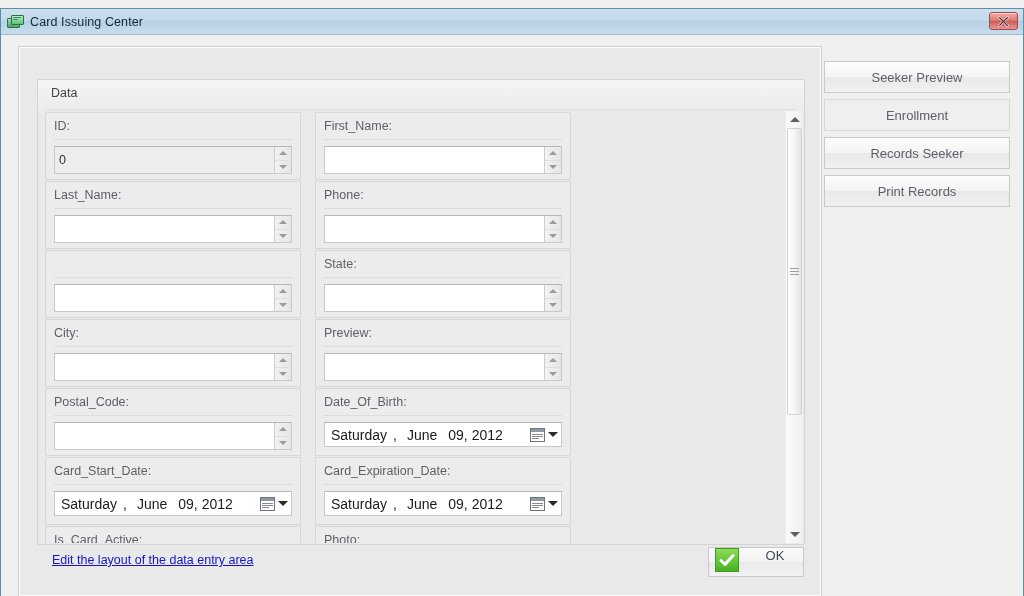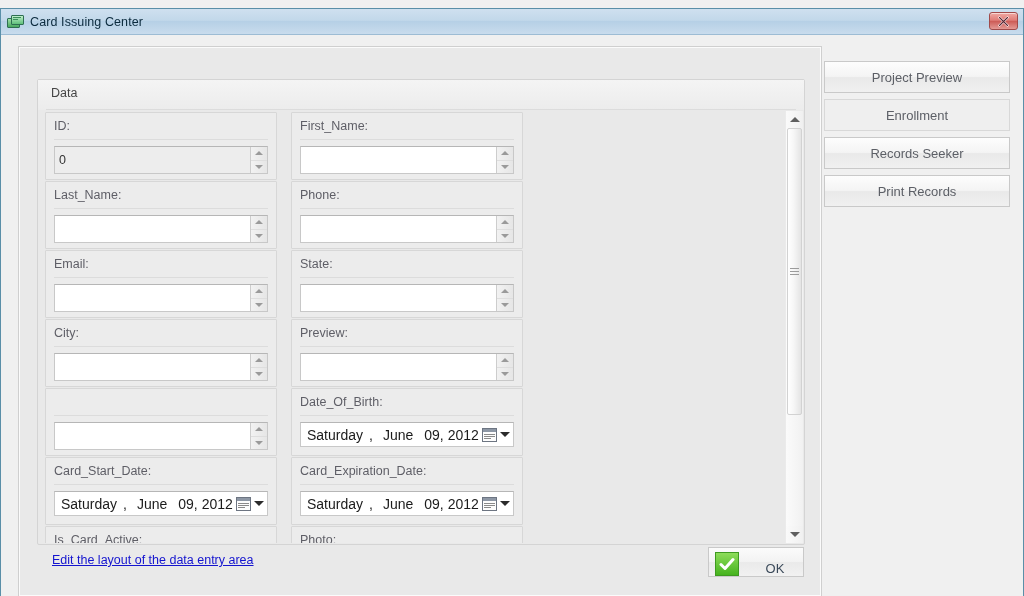--- a/index.html
+++ b/index.html
@@ -166,21 +166,21 @@
   }
   .field-row {
     display: flex;
     gap: 14px;
     margin-bottom: 1px;
   }
 
   
   .field {
     box-sizing: border-box;
-    width: 232px;
+    width: 256px;
     height: 68px;
     border: 1px solid #d7d7d7;
     background: #ececec;
     padding: 6px 8px 0 8px;
     position: relative;
     border-radius: 1px;
   }
   .field-label {
     font-size: 12.5px;
     color: #5e5e66;
@@ -370,21 +370,21 @@
   .ok-button {
     position: absolute;
     right: 17px;
     bottom: 19px;
     width: 96px;
     height: 30px;
     box-sizing: border-box;
     border: 1px solid #c9c9c9;
     background: linear-gradient(to bottom, #fbfbfb 0%, #f3f3f3 48%, #eaeaea 52%, #f1f1f1 100%);
     display: flex;
-    align-items: flex-end;
+    align-items: flex-start;
     cursor: default;
     gap: 18px;
   }
   .ok-check {
     width: 22px; height: 22px;
     margin-left: 6px;
     flex: 0 0 22px;
     background: linear-gradient(to bottom, #8ddc5a, #46b31e);
     border: 1px solid #3e9a20;
     display: flex;
@@ -519,21 +519,20 @@
                       </div>
                       <div class="spin-btn down">
                         <span class="tri down"></span>
                       </div>
                     </div>
                   </div>
                 </div>
               </div>
               <div class="field-row">
                 <div class="field">
-                  <div class="field-label">Email:</div>
                   <div class="field-rule"></div>
                   <div class="field-control">
                     <div class="field-input"></div>
                     <div class="spinner">
                       <div class="spin-btn up">
                         <span class="tri up"></span>
                       </div>
                       <div class="spin-btn down">
                         <span class="tri down"></span>
                       </div>
@@ -583,20 +582,21 @@
                       </div>
                       <div class="spin-btn down">
                         <span class="tri down"></span>
                       </div>
                     </div>
                   </div>
                 </div>
               </div>
               <div class="field-row">
                 <div class="field">
+                  <div class="field-label">Postal_Code:</div>
                   <div class="field-rule"></div>
                   <div class="field-control">
                     <div class="field-input"></div>
                     <div class="spinner">
                       <div class="spin-btn up">
                         <span class="tri up"></span>
                       </div>
                       <div class="spin-btn down">
                         <span class="tri down"></span>
                       </div>
@@ -703,21 +703,21 @@
           <svg width="16" height="14" viewBox="0 0 16 14">
             <path d="M2 7.5 L6 11.5 L14 2.5" stroke="#ffffff" stroke-width="3" fill="none" stroke-linecap="round" stroke-linejoin="round"></path>
           </svg>
         </div>
         <div class="ok-label">OK</div>
       </div>
     </div>
 
     <div class="side-buttons" id="side-buttons">
         <div class="side-btn">
-          <span>Project Preview</span>
+          <span>Seeker Preview</span>
         </div>
         <div class="side-btn active">
           <span>Enrollment</span>
         </div>
         <div class="side-btn">
           <span>Records Seeker</span>
         </div>
         <div class="side-btn">
           <span>Print Records</span>
         </div>

